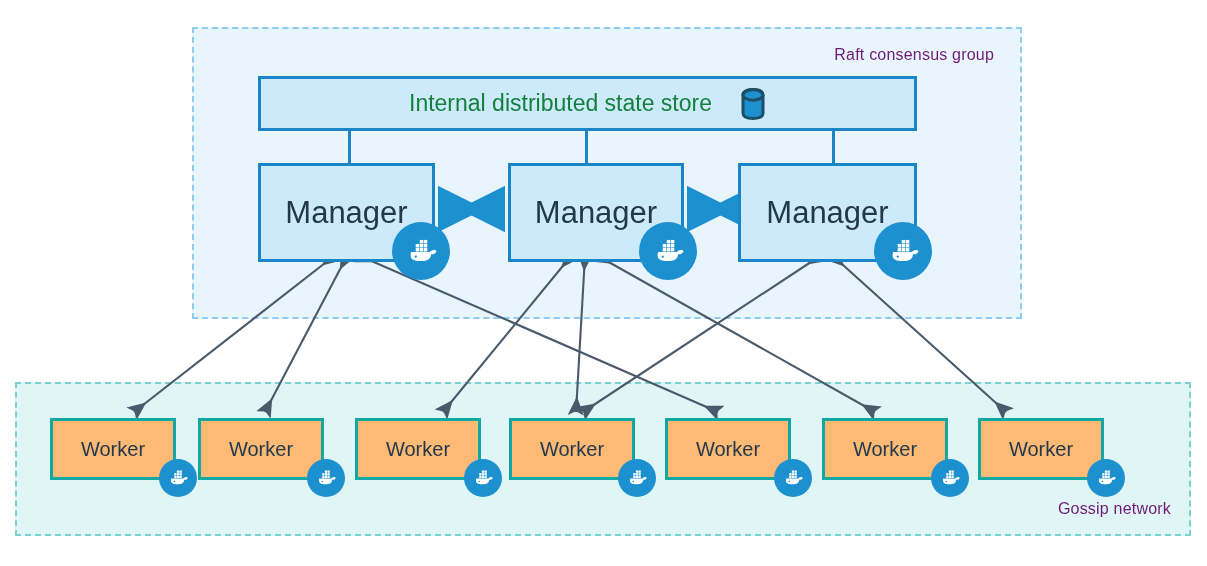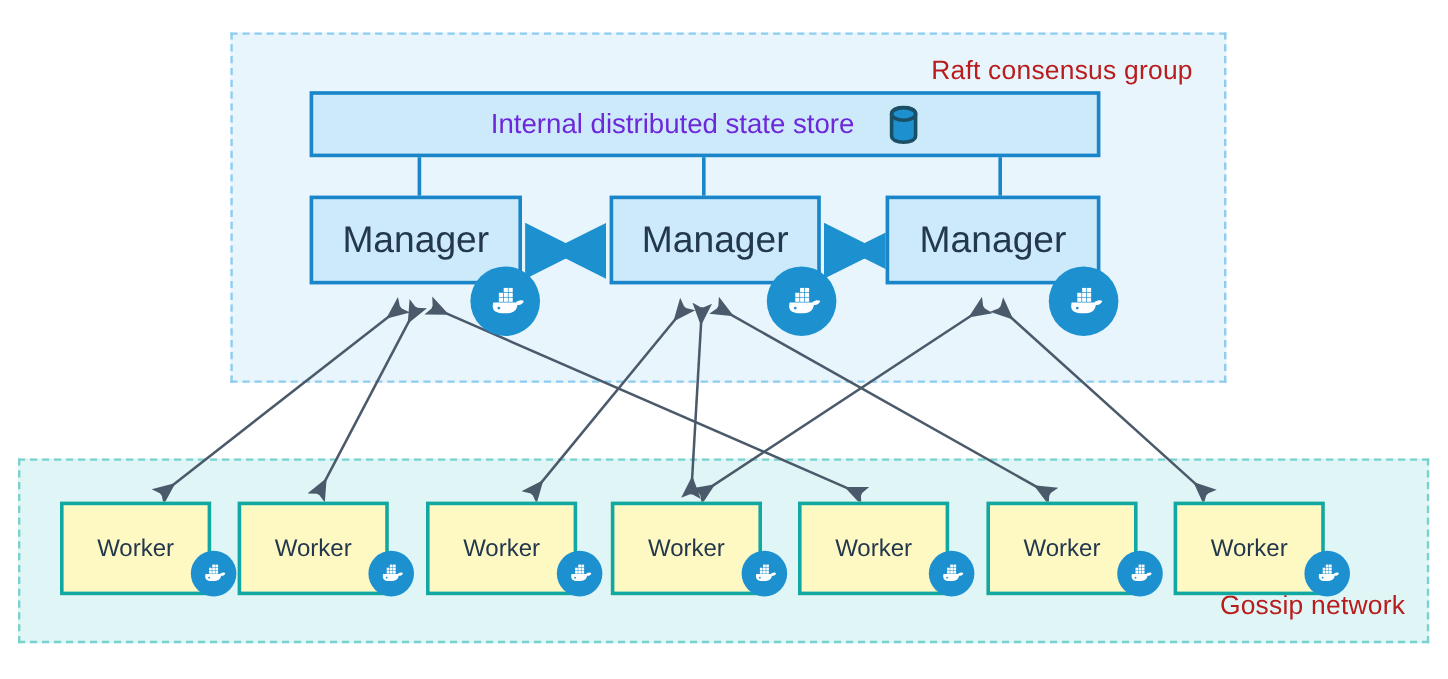--- a/index.html
+++ b/index.html
@@ -42,22 +42,22 @@
   .group-gossip {
     left: 15px;
     top: 382px;
     width: 1176px;
     height: 154px;
     background: #e0f6f6;
     border: 2px dashed #7ad1cf;
   }
   .group-label {
     position: absolute;
-    color: #b91c1c;
-    font-size: 22px;
+    color: #701a75;
+    font-size: 16px;
     white-space: nowrap;
     letter-spacing: 0.2px;
   }
   .label-raft {
     right: 26px;
     top: 17px;
   }
   .label-gossip {
     right: 18px;
     bottom: 16px;
@@ -77,40 +77,40 @@
     top: 76px;
     width: 659px;
     height: 55px;
     background: #cdeafb;
     border: 3px solid #1a85c8;
   }
   .statestore-text {
     display: flex;
     align-items: center;
     gap: 28px;
-    color: #6d28d9;
+    color: #15803d;
     font-size: 23px;
     white-space: nowrap;
   }
   .manager {
     top: 163px;
-    height: 74px;
+    height: 99px;
     background: #cdeafb;
     border: 3px solid #1a85c8;
     color: #23374d;
     font-size: 31px;
   }
   .manager-0 { left: 258px; width: 177px; }
   .manager-1 { left: 508px; width: 176px; }
   .manager-2 { left: 738px; width: 179px; }
 
   .worker {
     top: 418px;
-    height: 78px;
-    background: #fef9c3;
+    height: 62px;
+    background: #fdba74;
     border: 3px solid #11a8a4;
     color: #23374d;
     font-size: 20px;
   }
 
   
   .stub {
     position: absolute;
     width: 3px;
     background: #1a85c8;

